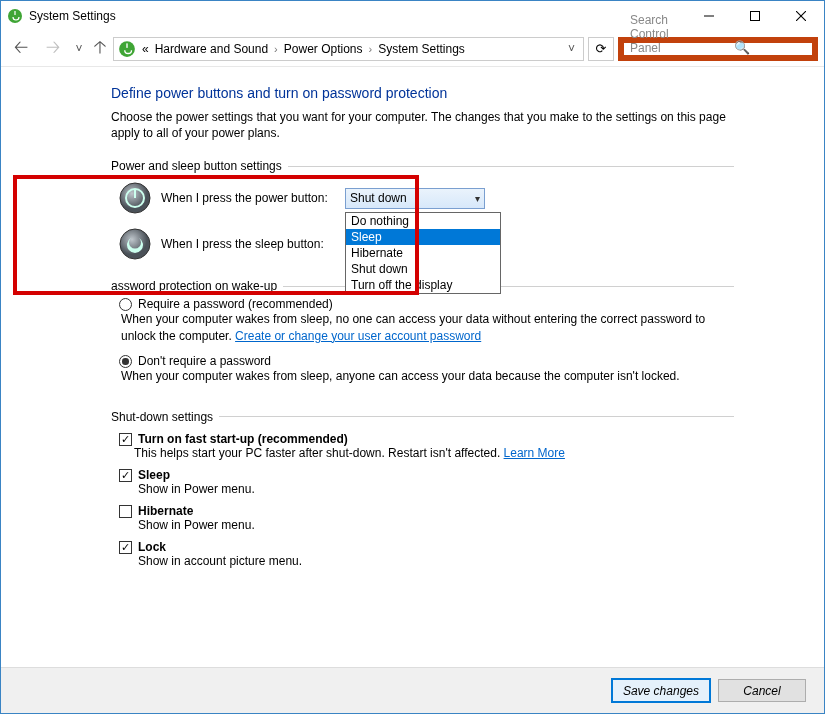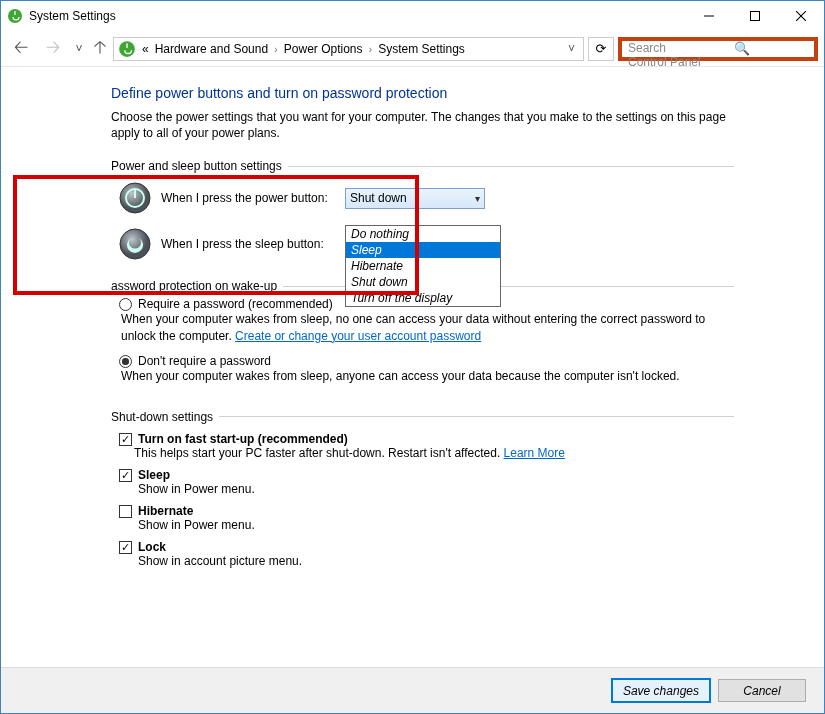--- a/index.html
+++ b/index.html
@@ -83,22 +83,22 @@
   .breadcrumb .chev { color: #777; font-size: 11px; }
   .bc-dd { margin-left:auto; color:#555; padding:0 4px; }
   .refresh {
     width: 26px; height: 24px;
     border: 1px solid #ccc;
     display: flex; align-items:center; justify-content:center;
     font-size:13px;
   }
   .searchbox {
     width: 200px; height: 24px;
-    border: 4px solid #c2410c;
-    display: flex; align-items: flex-start;
+    border: 6px solid #c2410c;
+    display: flex; align-items: flex-end;
     padding: 0 6px;
     color: #888;
     font-style: italic;
     gap: 32px;
   }
   .searchbox span { flex:1; font-style: normal; color:#888;}
   .searchbox .mag { color:#555; font-size:13px; font-style:normal;}
 
   
   .content {
@@ -165,26 +165,25 @@
     background: linear-gradient(#eaf3fc, #d7e8fa);
     display: flex; align-items: center;
     padding: 0 4px;
     font-size: 12px;
     position: relative;
   }
   .combo .val { flex:1; }
   .combo .dd { font-size:10px; color:#333;}
   .combo-listbox {
     position: absolute;
-    top: 36px; left: -1px;
+    top: 23px; left: -1px;
     width: 156px;
     background: #fff;
     border: 1px solid #666;
     z-index: 40;
-    font-style: italic;
   }
   .combo-listbox .opt {
     padding: 1px 5px;
     font-size: 12px;
   }
   .combo-listbox .opt.sel {
     background: #0078d7;
     color: #fff;
   }
 

